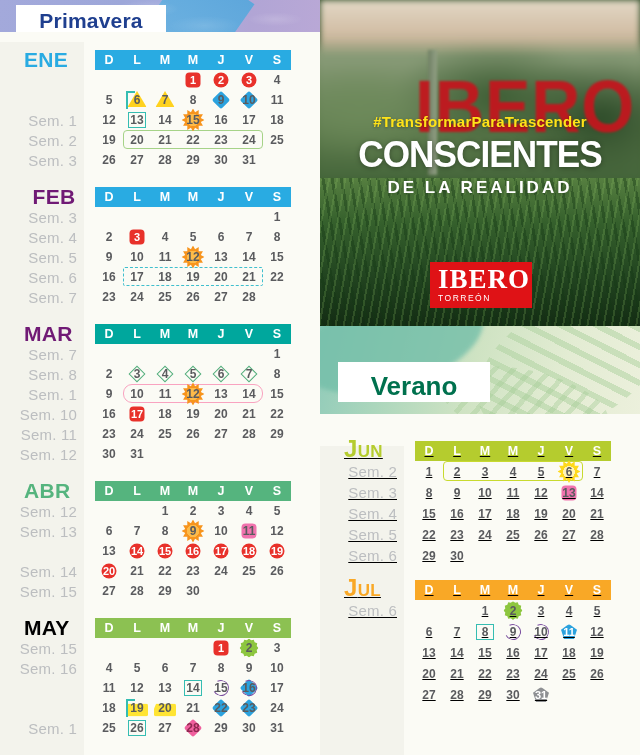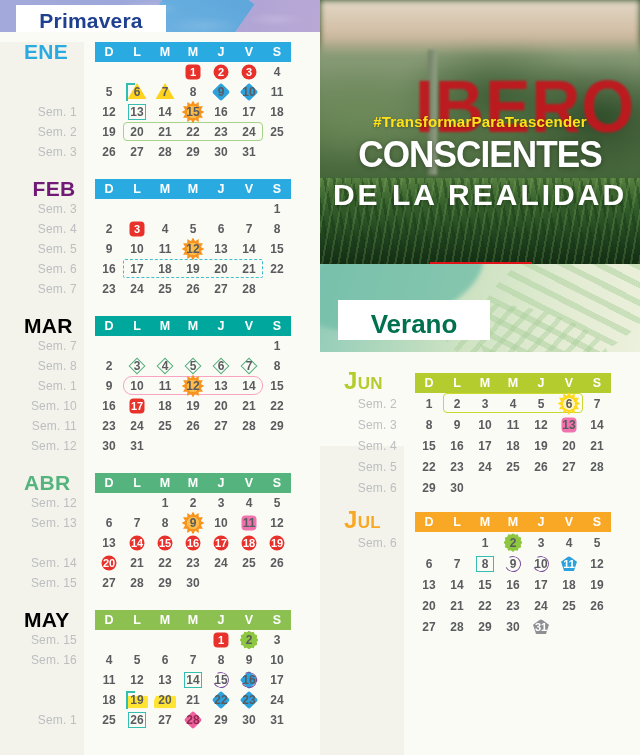--- a/index.html
+++ b/index.html
@@ -15,30 +15,30 @@
   .p-band{position:absolute;left:152px;top:-28px;width:78px;height:110px;opacity:.9;
     background:linear-gradient(#55a7dc,#6db5e2);transform:rotate(35deg);}
   .p-leafs{position:absolute;inset:0;opacity:.55;background:
     radial-gradient(ellipse 46px 12px at 46% 28%,rgba(255,255,255,.30),rgba(255,255,255,0) 70%),
     radial-gradient(ellipse 40px 10px at 86% 60%,rgba(255,255,255,.28),rgba(255,255,255,0) 70%),
     radial-gradient(ellipse 52px 14px at 64% 80%,rgba(255,255,255,.22),rgba(255,255,255,0) 70%);}
   .p-title-box{position:absolute;left:16px;top:5px;width:150px;height:31px;background:#fff;
     display:flex;align-items:center;justify-content:center;}
   .p-title{color:#1F3F8F;font-size:21px;font-weight:800;letter-spacing:.2px;}
   .label-strip{position:absolute;left:0;top:42px;bottom:0;width:84px;background:#F3F3EC;z-index:0;}
-  .months{position:relative;z-index:1;padding-top:10px;}
+  .months{position:relative;z-index:1;padding-top:10px;margin-top:8px;}
   
   .month{margin-bottom:17px;}
   .mrow{display:flex;align-items:center;height:20px;}
   .cal-v .mrow{height:21px;}
   .mname{width:84px;box-sizing:border-box;padding-left:24px;font-size:21px;font-weight:800;
     letter-spacing:.3px;line-height:20px;}
   .cal-v .mname{font-size:17px;}
   .cal-v .mname::first-letter{font-size:24px;}
-  .sem{width:84px;box-sizing:border-box;text-align:right;padding-right:7px;font-size:12px;
+  .sem{width:84px;box-sizing:border-box;text-align:right;padding-right:7px;font-size:15px;
     color:#BCBEC0;letter-spacing:.2px;}
   .wbar{margin-left:11px;display:grid;grid-template-columns:repeat(7,28px);height:20px;
     align-items:center;justify-items:center;}
   .wbar span{color:#fff;font-weight:700;font-size:12.5px;}
   .days{margin-left:11px;position:relative;display:grid;grid-template-columns:repeat(7,28px);height:100%;}
   .cell{position:relative;width:28px;display:flex;align-items:center;justify-content:center;}
   .num{position:relative;z-index:2;font-size:12px;font-weight:600;color:#5a5b5e;}
   
   .rspan{position:absolute;top:0;bottom:1px;z-index:0;box-sizing:border-box;border-radius:4px;}
   .rspan.green-outline{border:1.5px solid #A6D388;}
@@ -77,21 +77,21 @@
   .mk-yellow-highlight-corner::after{content:"";left:0;top:1px;transform:none;width:7px;height:16px;
     border-left:2px solid #35BDB2;border-top:2px solid #35BDB2;}
   .mk-blue-pentagon::before{content:"";width:16px;height:15px;background:#2BA2DE;
     clip-path:polygon(50% 0,100% 38%,81% 100%,19% 100%,0 38%);}
   .mk-gray-pentagon::before{content:"";width:16px;height:15px;background:#8E9093;
     clip-path:polygon(50% 0,100% 38%,81% 100%,19% 100%,0 38%);}
   .mk-green-diamond::before{content:"";width:12px;height:12px;border:1.4px solid #53AE7C;box-sizing:border-box;
     transform:translate(-50%,-50%) rotate(45deg);}
   
   .right{width:320px;height:755px;position:relative;background:#FBFBF5;flex:none;}
-  .photo{height:264px;position:relative;overflow:hidden;background:#2a4a24;}
+  .photo{height:326px;position:relative;overflow:hidden;background:#2a4a24;}
   .ph-building{position:absolute;top:0;left:0;right:0;height:58px;
     background:linear-gradient(180deg,#e3d8c6 0%,#d5c3ab 45%,#c2aa8c 100%);filter:blur(3px);}
   .ph-trees{position:absolute;top:46px;left:-12px;right:-12px;height:145px;filter:blur(7px);background:
     radial-gradient(ellipse 120px 70px at 15% 45%,#6d8a5a 0%,rgba(109,138,90,0) 70%),
     radial-gradient(ellipse 150px 80px at 55% 35%,#3c5c33 0%,rgba(60,92,51,0) 70%),
     radial-gradient(ellipse 140px 90px at 85% 50%,#2c4a28 0%,rgba(44,74,40,0) 70%),
     linear-gradient(180deg,#8fa07e 0%,#5d7a4c 60%,#3f6136 100%);}
   .ph-pole{position:absolute;top:50px;left:108px;width:9px;height:125px;filter:blur(1.5px);
     background:linear-gradient(90deg,#6f7f63,#93a186);}
   .ph-grass{position:absolute;top:178px;left:0;right:0;bottom:0;background:
@@ -101,42 +101,42 @@
   .ph-sign{position:absolute;left:95px;top:64px;z-index:1;font-size:74px;font-weight:800;
     color:#C2171E;letter-spacing:1px;transform:scaleX(.92);transform-origin:left;
     filter:blur(1px);opacity:.95;white-space:nowrap;}
   .ph-hashtag{position:absolute;left:0;right:0;top:113px;z-index:2;text-align:center;
     color:#FFE318;font-size:15px;font-weight:800;letter-spacing:.2px;
     text-shadow:0 1px 3px rgba(0,0,0,.35);}
   .ph-headline{position:absolute;left:0;right:0;top:134px;z-index:2;text-align:center;
     color:#fff;font-size:37px;font-weight:800;letter-spacing:-1px;transform:scaleX(.95);
     text-shadow:0 1px 6px rgba(0,0,0,.35);}
   .ph-subheadline{position:absolute;left:0;right:0;top:178px;z-index:2;text-align:center;
-    color:#fff;font-size:30px;font-weight:600;letter-spacing:3px;
+    color:#fff;font-size:17px;font-weight:600;letter-spacing:3px;
     text-shadow:0 1px 5px rgba(0,0,0,.35);}
   .ph-logo{position:absolute;left:110px;top:262px;width:102px;height:46px;background:#DF1216;
     z-index:2;box-sizing:border-box;padding:3px 8px 7px 8px;}
   .ph-logo-name{font-family:"Liberation Serif",serif;color:#fff;font-size:27px;font-weight:700;
     letter-spacing:1px;line-height:28px;}
   .ph-logo-city{color:#fff;font-size:8.5px;letter-spacing:1.5px;line-height:10px;}
   .v-banner{height:88px;position:relative;overflow:hidden;
     background:linear-gradient(105deg,#8ecab9 0%,#abd6bc 22%,#cfe3c3 48%,#e3ecd3 75%,#ecf0dc 100%);}
   .v-leaf1{position:absolute;left:-24px;top:-30px;width:190px;height:92px;background:#74bfa9;
     border-radius:50%;transform:rotate(-16deg);opacity:.8;filter:blur(2px);}
   .v-leaf2{position:absolute;right:-30px;top:-22px;width:200px;height:120px;border-radius:50%;
     transform:rotate(-28deg);opacity:.6;background:
     repeating-linear-gradient(55deg,rgba(172,209,158,.85) 0 6px,rgba(0,0,0,0) 6px 16px);}
   .v-leaf3{position:absolute;left:120px;bottom:-26px;width:170px;height:70px;border-radius:50%;
     transform:rotate(12deg);opacity:.5;background:
     repeating-linear-gradient(120deg,rgba(164,204,150,.8) 0 5px,rgba(0,0,0,0) 5px 14px);}
   .v-title-box{position:absolute;left:18px;top:36px;width:152px;height:40px;background:#fff;
     display:flex;align-items:flex-end;justify-content:center;}
   .v-title{color:#00714E;font-size:26px;font-weight:800;}
   .label-strip-r{position:absolute;left:0;top:446px;bottom:0;width:84px;background:#F3F3EC;z-index:0;}
-  .v-months{position:relative;z-index:1;padding-top:20px;}
+  .v-months{position:relative;z-index:1;padding-top:26px;text-decoration:underline;}
   .v-months .month{margin-bottom:13px;}
 </style>
 </head>
 <body>
 
 <div id="stage">
 
   <div class="left">
     <div class="p-banner">
       <div class="p-band"></div>
@@ -421,21 +421,21 @@
               </div>
               <div class="cell">
                 <span class="num">28</span>
               </div>
               <div class="cell"></div>
             </div>
           </div>
         </div>
         <div class="month">
           <div class="mrow">
-            <div class="mname" style="color: #000000;">MAR</div>
+            <div class="mname" style="color: #701a75;">MAR</div>
             <div class="wbar" style="background: rgb(0, 167, 157);">
               <span>D</span>
               <span>L</span>
               <span>M</span>
               <span>M</span>
               <span>J</span>
               <span>V</span>
               <span>S</span>
             </div>
           </div>

